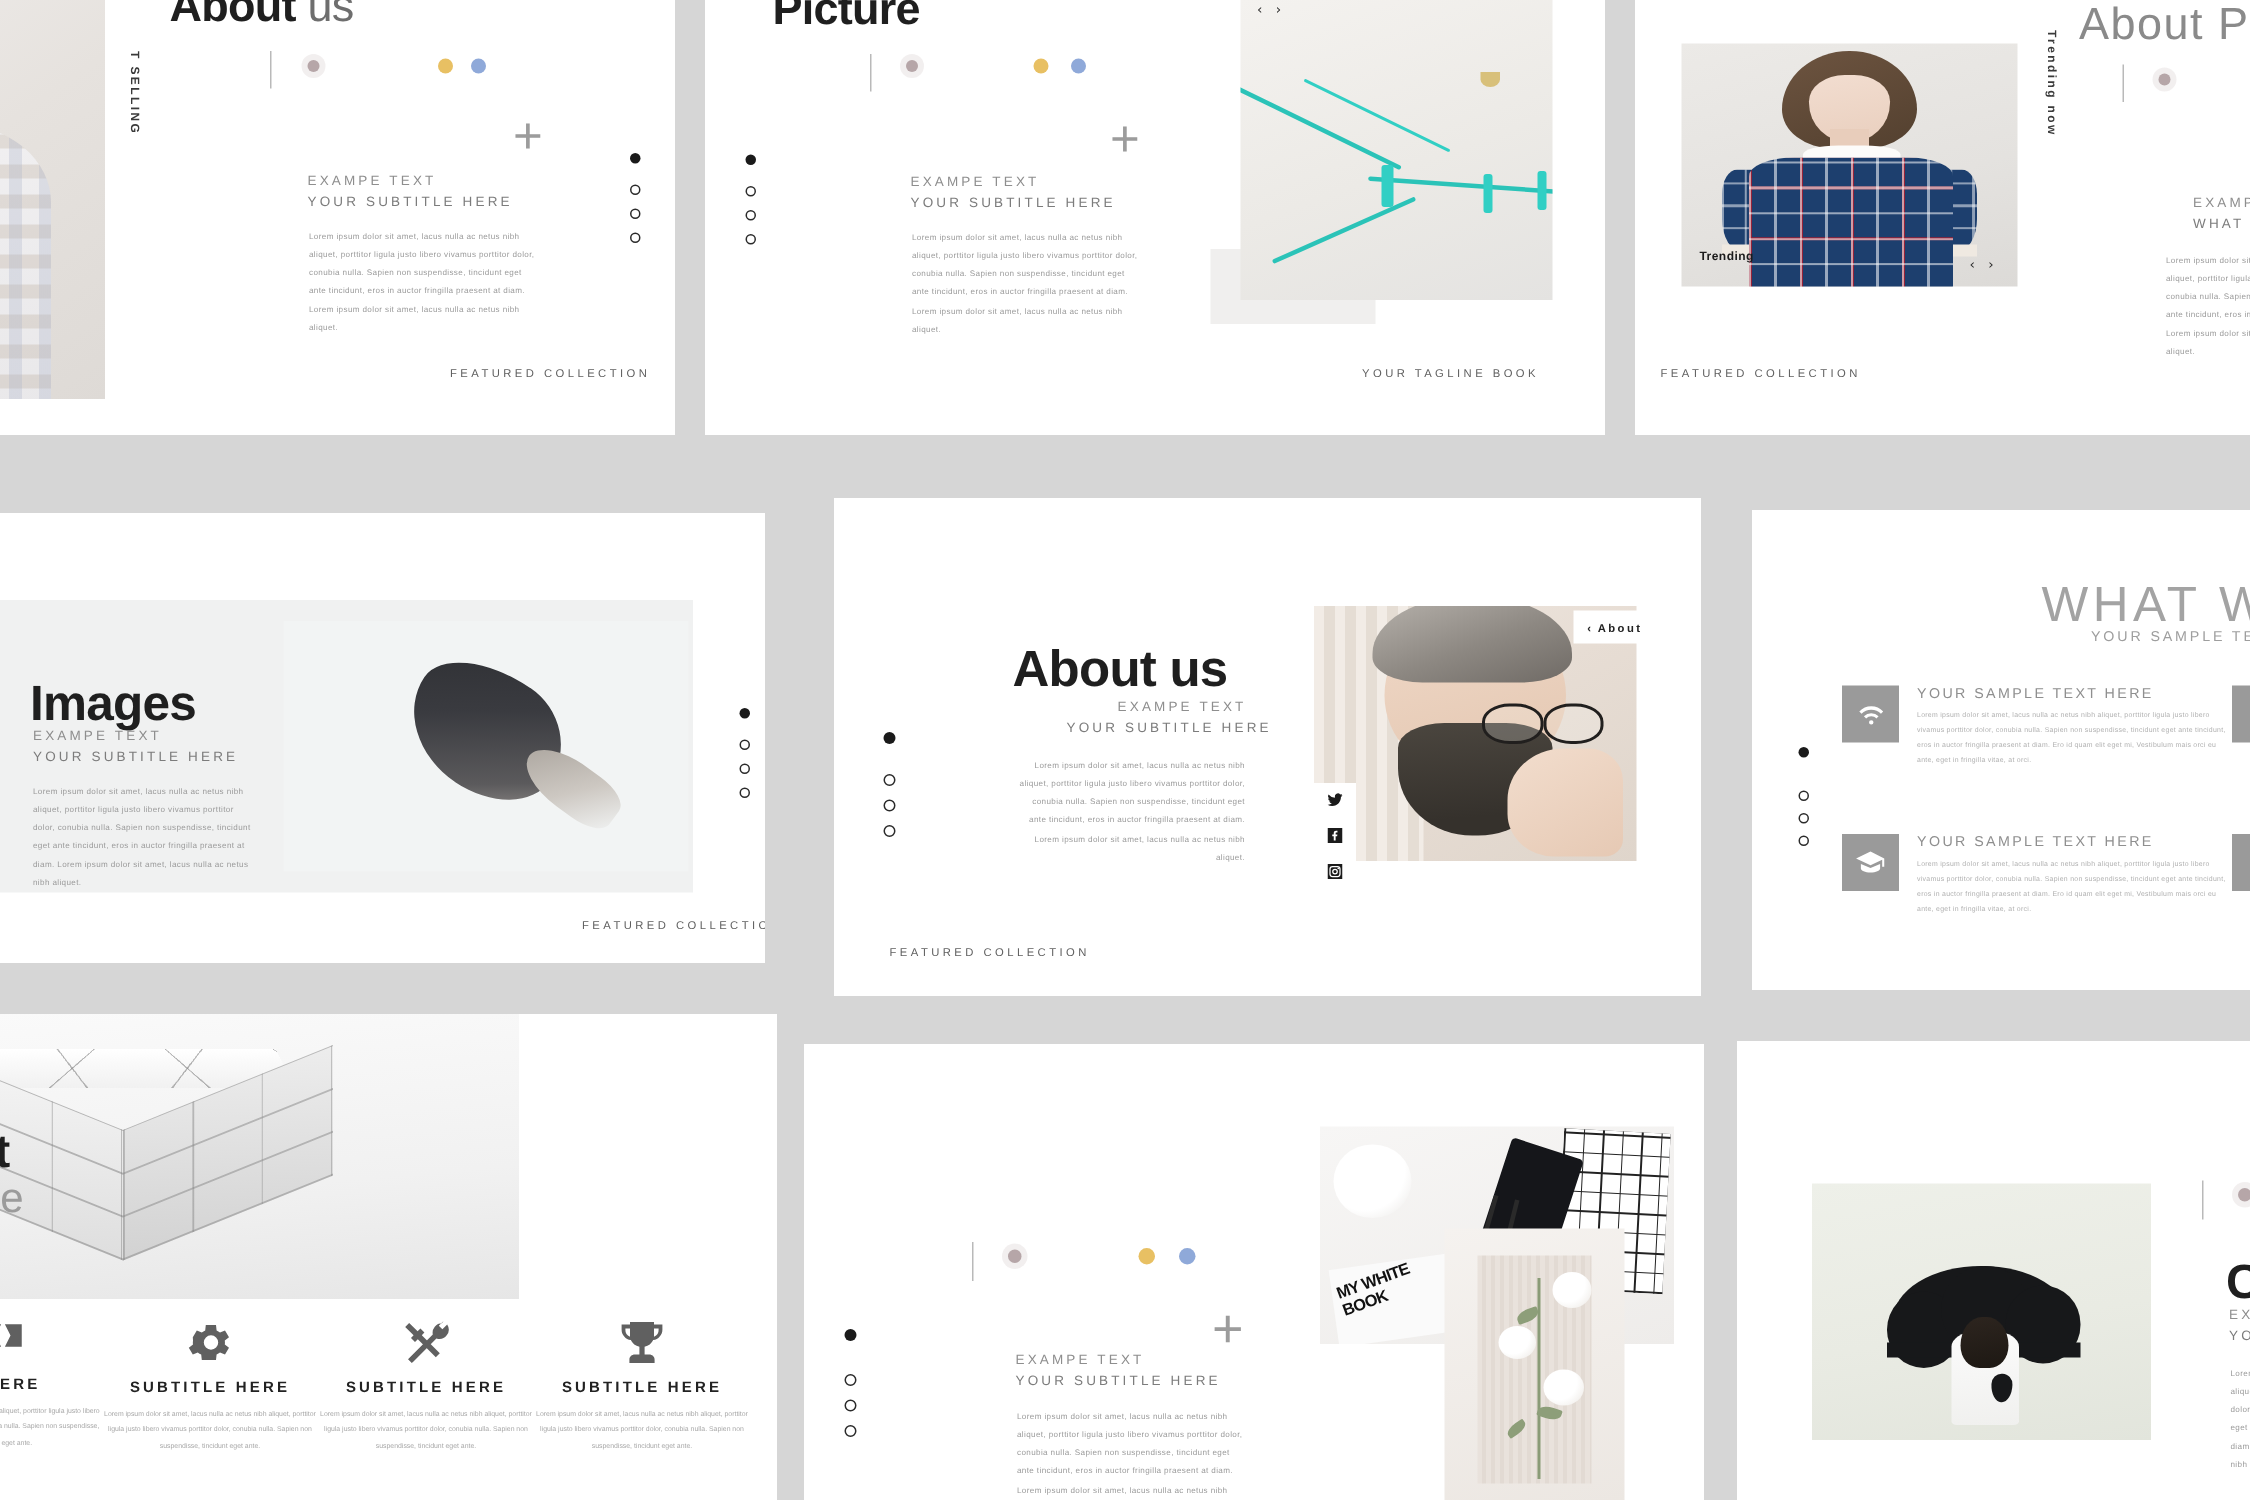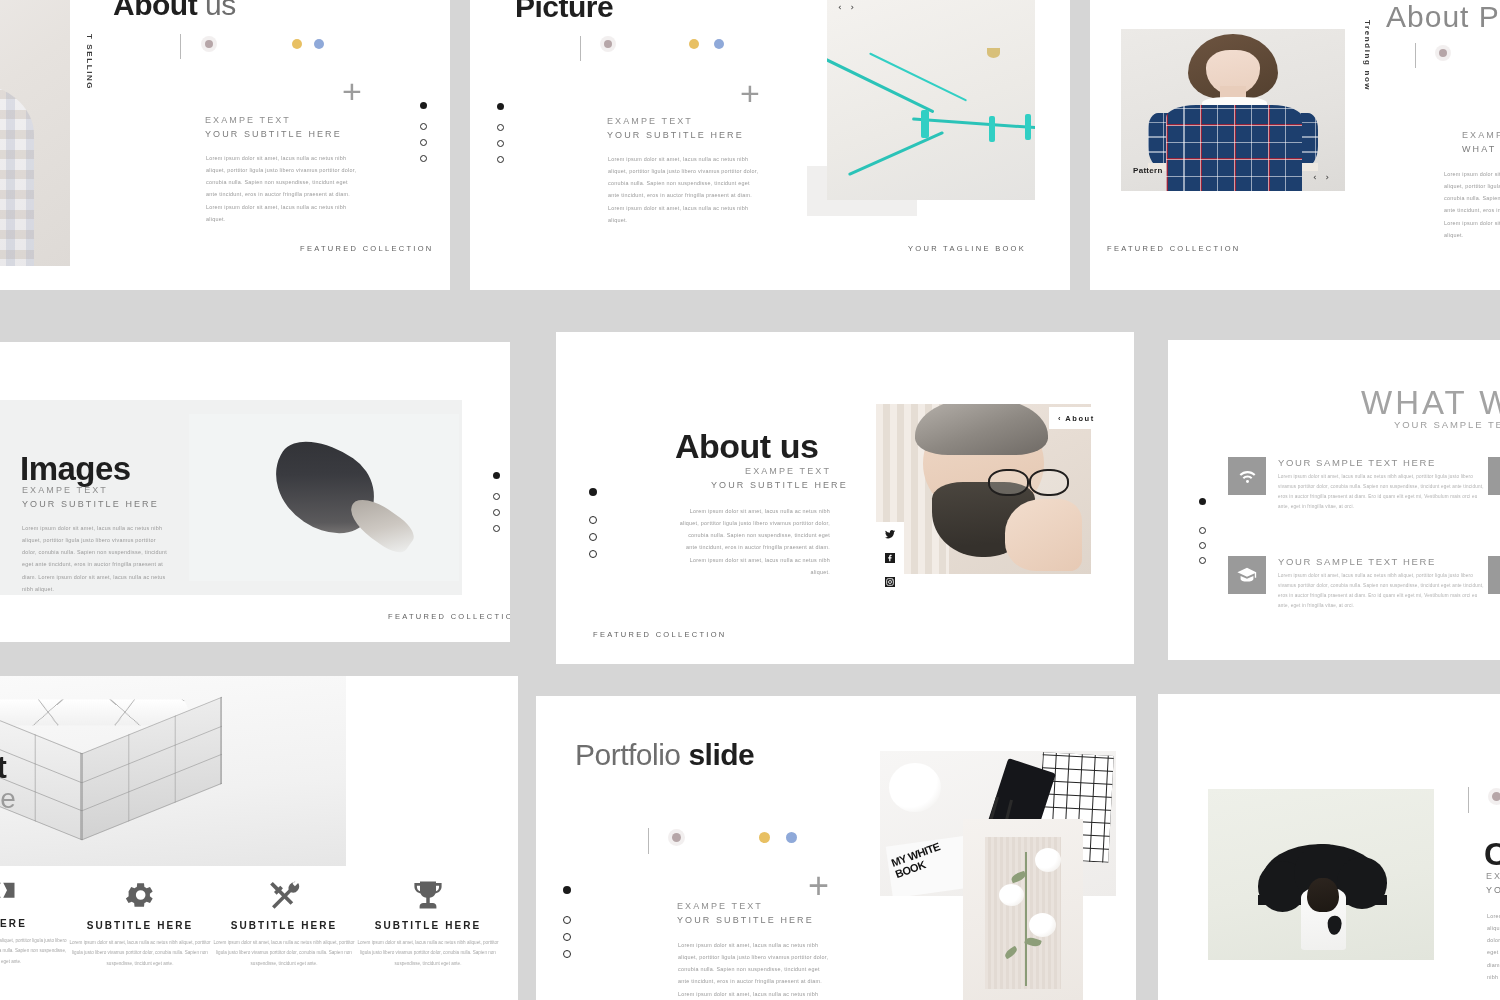--- a/index.html
+++ b/index.html
@@ -443,21 +443,21 @@
       <div class="plaid-neck"></div>
       <div class="plaid-collar"></div>
       <div class="plaid-sleeve-l">
           <div class="plaid-cuff"></div>
         </div>
       <div class="plaid-sleeve-r">
           <div class="plaid-cuff"></div>
         </div>
       <div class="plaid-shirt"></div>
     </div>
-    <div class="label-tag" style="left:43px; top:178px;">Pattern</div>
+    <div class="label-tag" style="left:43px; top:178px;">Trending</div>
     <div class="arrows" style="left:223px; top:184px;">‹ ›</div>
 
     <div style="position:absolute; left:273px; top:32px; height:70px;">
       <div class="vtext" style="transform: rotate(90deg) translate(0,-100%); font-weight:700;">Trending now</div>
     </div>
 
     <div class="t-title-thin" style="position:absolute; left:296px; top:12px;">About Pic</div>
 
     <div class="vbar" style="position:absolute; left:325px; top:55px; height:25px;"></div>
     <div class="dot-ring" style="position:absolute; left:345px; top:57px; width:16px; height:16px; background:rgba(182,166,168,.18);">
@@ -661,24 +661,20 @@
             <path d="M18 3V1.8H6V3H1.8v2.6c0 2.6 2 4.8 4.6 5.2a6 6 0 0 0 4.3 3.3V18H8.4c-1.5 0-2.7 1.1-2.7 2.6v1.6h12.6v-1.6c0-1.5-1.2-2.6-2.7-2.6h-2.3v-3.9a6 6 0 0 0 4.3-3.3c2.6-.4 4.6-2.6 4.6-5.2V3H18zM3.7 5.6V5H6v4.1A3.6 3.6 0 0 1 3.7 5.6zm16.6 0A3.6 3.6 0 0 1 18 9.1V5h2.3v.6z"></path>
           </svg>
       </div>
       <div class="sub">SUBTITLE HERE</div>
       <div class="txt">Lorem ipsum dolor sit amet, lacus nulla ac netus nibh aliquet, porttitor ligula justo libero vivamus porttitor dolor, conubia nulla. Sapien non suspendisse, tincidunt eget ante.</div>
     </div>
   </div>
 
   <div class="slide" style="left:536px; top:696px; width:600px; height:304px;">
 
-    <div class="t-title" style="position:absolute; left:39px; top:42px;">
-      <span class="light" style="font-weight:300;">Portfolio</span>
-      <span>slide</span>
-    </div>
 
     <div class="vbar" style="position:absolute; left:112px; top:132px; height:26px;"></div>
     <div class="dot-ring" style="position:absolute; left:132px; top:133px; width:17px; height:17px; background:rgba(182,166,168,.18);">
       <span class="dot" style="width:9px;height:9px;background:#b6a6a8;display:block;"></span>
     </div>
     <span class="dot" style="position:absolute; left:223px; top:136px; width:11px; height:11px; background:#e8c063;"></span>
     <span class="dot" style="position:absolute; left:250px; top:136px; width:11px; height:11px; background:#8fa9d9;"></span>
 
     <div class="plus" style="left:272px; top:172px; font-size:36px;">+</div>
 

